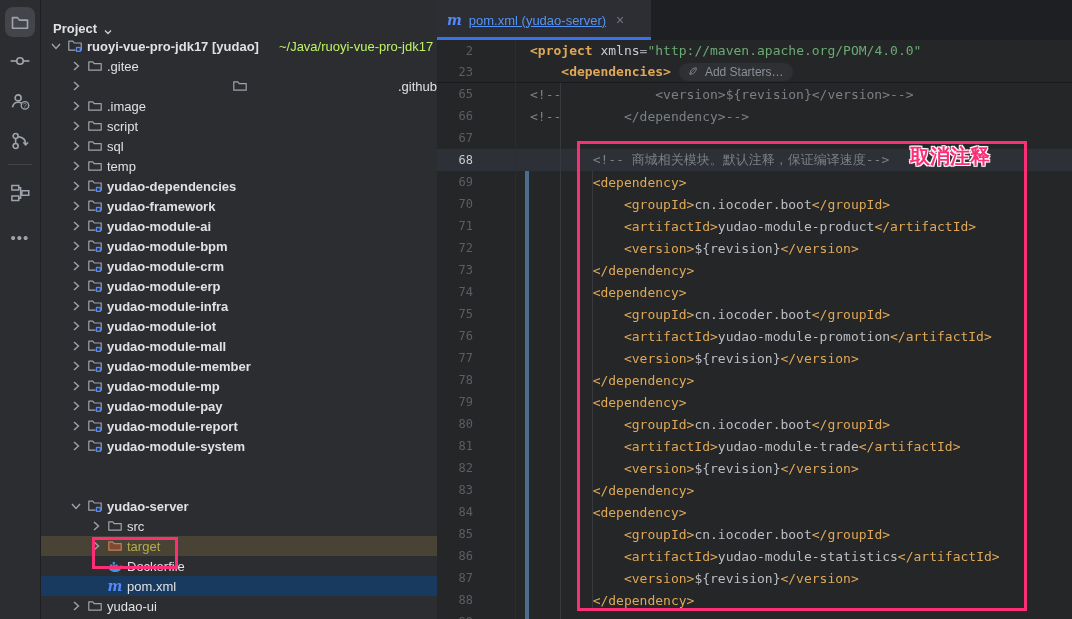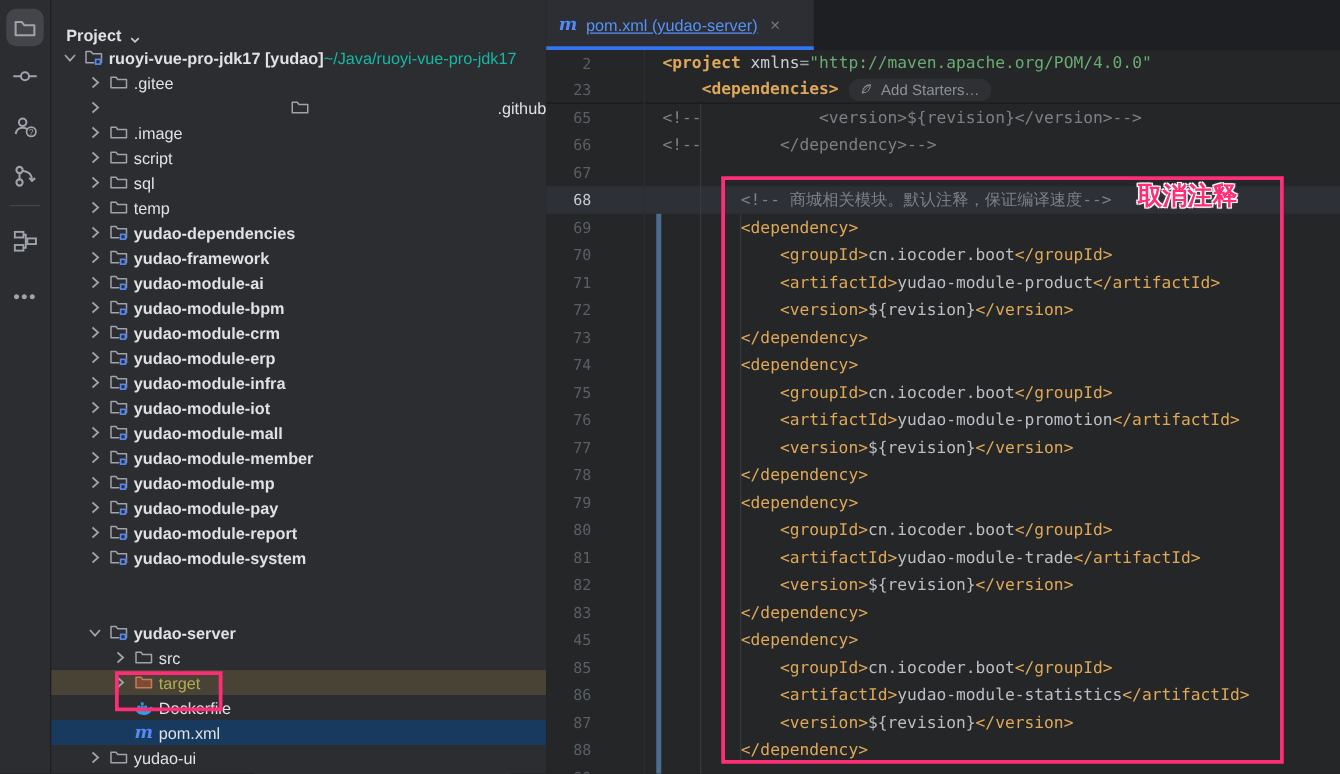--- a/index.html
+++ b/index.html
@@ -17,21 +17,21 @@
   #project-panel{position:absolute;left:41px;top:0;width:396px;height:619px;background:#2b2d30;overflow:hidden;}
   #project-header{height:36px;display:flex;align-items:flex-end;padding-left:12px;color:#dfe1e5;}
   #project-header .title{font-weight:bold;font-size:13px;}
   #project-header svg{margin-left:6px;}
   .tree-row{height:20px;display:flex;align-items:center;font-size:13px;color:#dfe1e5;white-space:nowrap;}
   .tree-row .chev{width:18px;display:flex;justify-content:center;flex:0 0 18px;}
   .tree-row .spacer{width:18px;flex:0 0 18px;}
   .tree-row .ticon{width:20px;display:flex;justify-content:center;align-items:center;flex:0 0 20px;}
   .tree-row .lbl{margin-left:2px;}
   .tree-row .lbl.bold{font-weight:bold;}
-  .tree-row .suffix{color:#14b8a6;margin-left:0;}
+  .tree-row .suffix{color:#bef264;margin-left:20px;}
   .tree-row.selected{background:#173a5e;}
   .tree-row.excluded{background:#494336;}
   .tree-row.excluded .lbl{color:#b3ab4e;}
   .maven-m{font-family:"DejaVu Serif",serif;font-style:italic;font-weight:bold;color:#548af7;font-size:14px;line-height:1;}
 
   
   #editor{position:absolute;left:437px;top:0;width:635px;height:619px;background:#242628;}
   #tabbar{position:absolute;left:0;top:0;width:635px;height:40px;background:#1e1f22;}
   #tab-active{position:absolute;left:0;top:0;height:40px;width:214px;background:#2c2e33;display:flex;align-items:center;padding:0 10px;box-sizing:border-box;}
   #tab-underline{position:absolute;left:0;top:37px;width:214px;height:3px;background:#3574f0;}
@@ -566,21 +566,21 @@
         <div class="code-line"><span class="ln">74</span><span class="code"><span class="seg-text">        </span><span class="seg-tag">&lt;dependency&gt;</span></span></div>
         <div class="code-line"><span class="ln">75</span><span class="code"><span class="seg-text">            </span><span class="seg-tag">&lt;groupId&gt;</span><span class="seg-text">cn.iocoder.boot</span><span class="seg-tag">&lt;/groupId&gt;</span></span></div>
         <div class="code-line"><span class="ln">76</span><span class="code"><span class="seg-text">            </span><span class="seg-tag">&lt;artifactId&gt;</span><span class="seg-text">yudao-module-promotion</span><span class="seg-tag">&lt;/artifactId&gt;</span></span></div>
         <div class="code-line"><span class="ln">77</span><span class="code"><span class="seg-text">            </span><span class="seg-tag">&lt;version&gt;</span><span class="seg-text">${revision}</span><span class="seg-tag">&lt;/version&gt;</span></span></div>
         <div class="code-line"><span class="ln">78</span><span class="code"><span class="seg-text">        </span><span class="seg-tag">&lt;/dependency&gt;</span></span></div>
         <div class="code-line"><span class="ln">79</span><span class="code"><span class="seg-text">        </span><span class="seg-tag">&lt;dependency&gt;</span></span></div>
         <div class="code-line"><span class="ln">80</span><span class="code"><span class="seg-text">            </span><span class="seg-tag">&lt;groupId&gt;</span><span class="seg-text">cn.iocoder.boot</span><span class="seg-tag">&lt;/groupId&gt;</span></span></div>
         <div class="code-line"><span class="ln">81</span><span class="code"><span class="seg-text">            </span><span class="seg-tag">&lt;artifactId&gt;</span><span class="seg-text">yudao-module-trade</span><span class="seg-tag">&lt;/artifactId&gt;</span></span></div>
         <div class="code-line"><span class="ln">82</span><span class="code"><span class="seg-text">            </span><span class="seg-tag">&lt;version&gt;</span><span class="seg-text">${revision}</span><span class="seg-tag">&lt;/version&gt;</span></span></div>
         <div class="code-line"><span class="ln">83</span><span class="code"><span class="seg-text">        </span><span class="seg-tag">&lt;/dependency&gt;</span></span></div>
-        <div class="code-line"><span class="ln">45</span><span class="code"><span class="seg-text">        </span><span class="seg-tag">&lt;dependency&gt;</span></span></div>
+        <div class="code-line"><span class="ln">84</span><span class="code"><span class="seg-text">        </span><span class="seg-tag">&lt;dependency&gt;</span></span></div>
         <div class="code-line"><span class="ln">85</span><span class="code"><span class="seg-text">            </span><span class="seg-tag">&lt;groupId&gt;</span><span class="seg-text">cn.iocoder.boot</span><span class="seg-tag">&lt;/groupId&gt;</span></span></div>
         <div class="code-line"><span class="ln">86</span><span class="code"><span class="seg-text">            </span><span class="seg-tag">&lt;artifactId&gt;</span><span class="seg-text">yudao-module-statistics</span><span class="seg-tag">&lt;/artifactId&gt;</span></span></div>
         <div class="code-line"><span class="ln">87</span><span class="code"><span class="seg-text">            </span><span class="seg-tag">&lt;version&gt;</span><span class="seg-text">${revision}</span><span class="seg-tag">&lt;/version&gt;</span></span></div>
         <div class="code-line"><span class="ln">88</span><span class="code"><span class="seg-text">        </span><span class="seg-tag">&lt;/dependency&gt;</span></span></div>
         <div class="code-line"><span class="ln">89</span><span class="code"></span></div>
       </div>
     <div id="gutter-line"></div>
     <div class="indent-guide" style="left:123px;top:83px;height:536px;"></div>
     <div class="indent-guide" style="left:155px;top:171px;height:440px;"></div>
     <div id="change-bar"></div>

